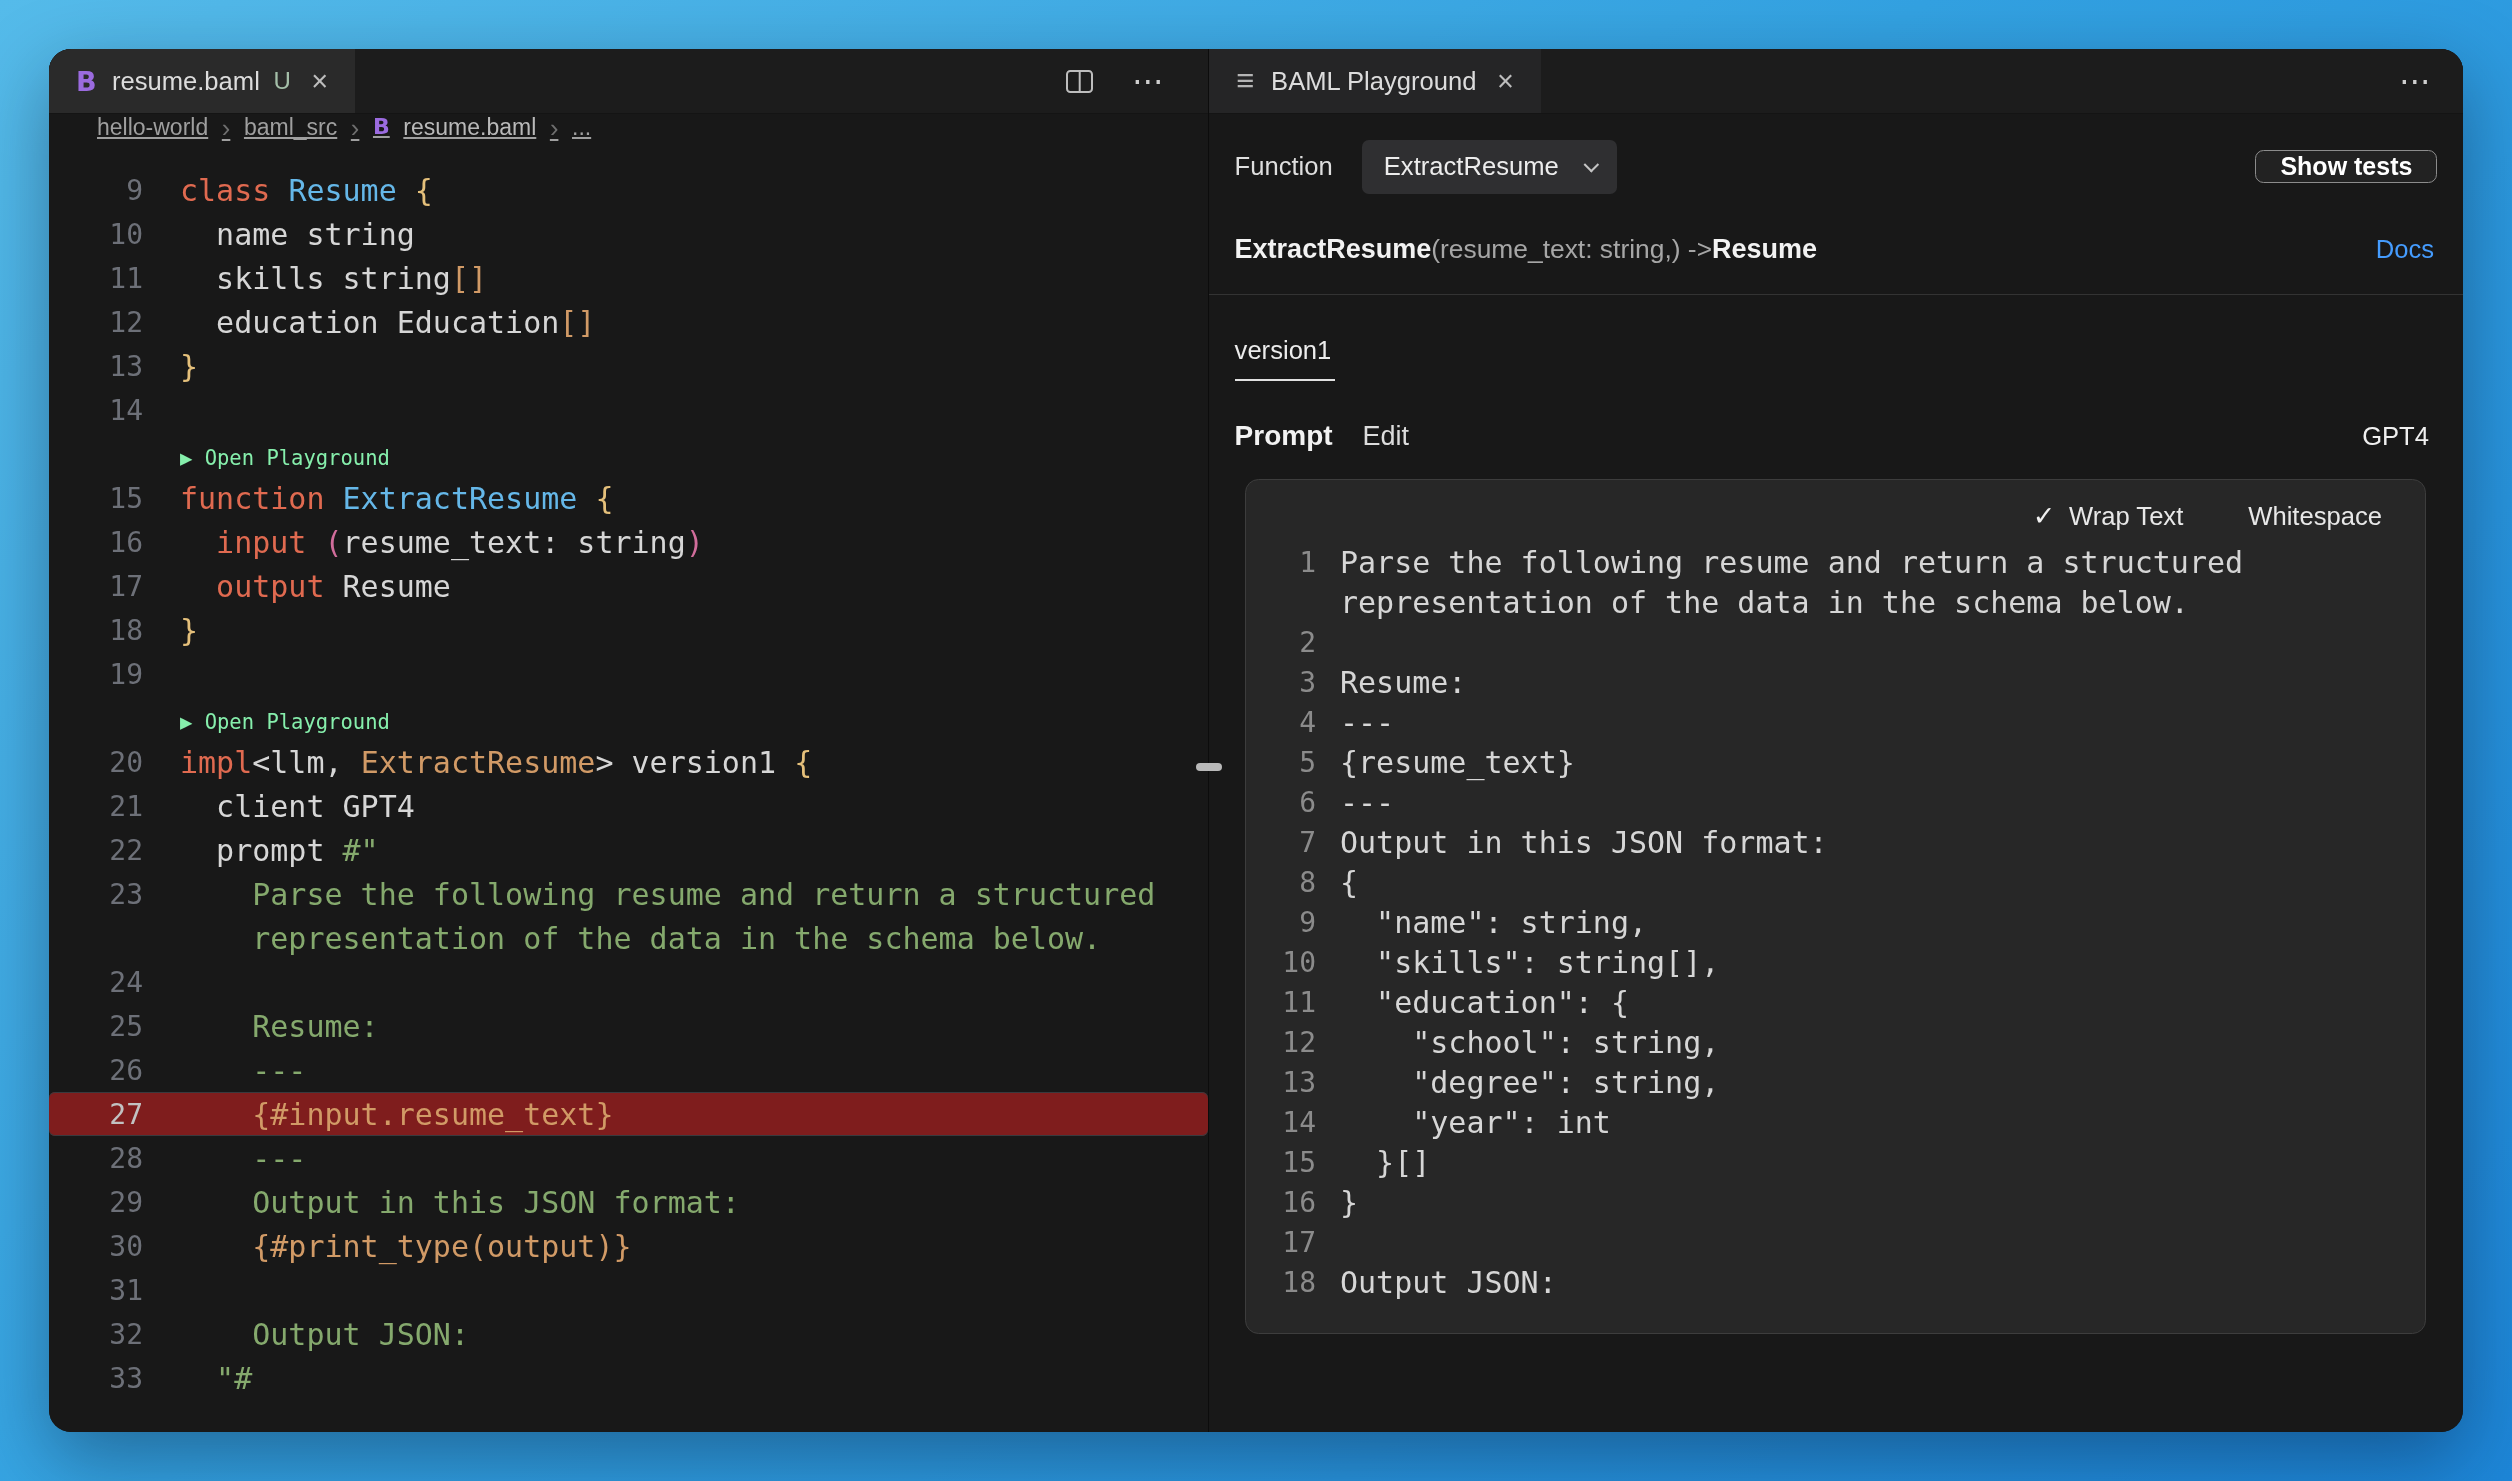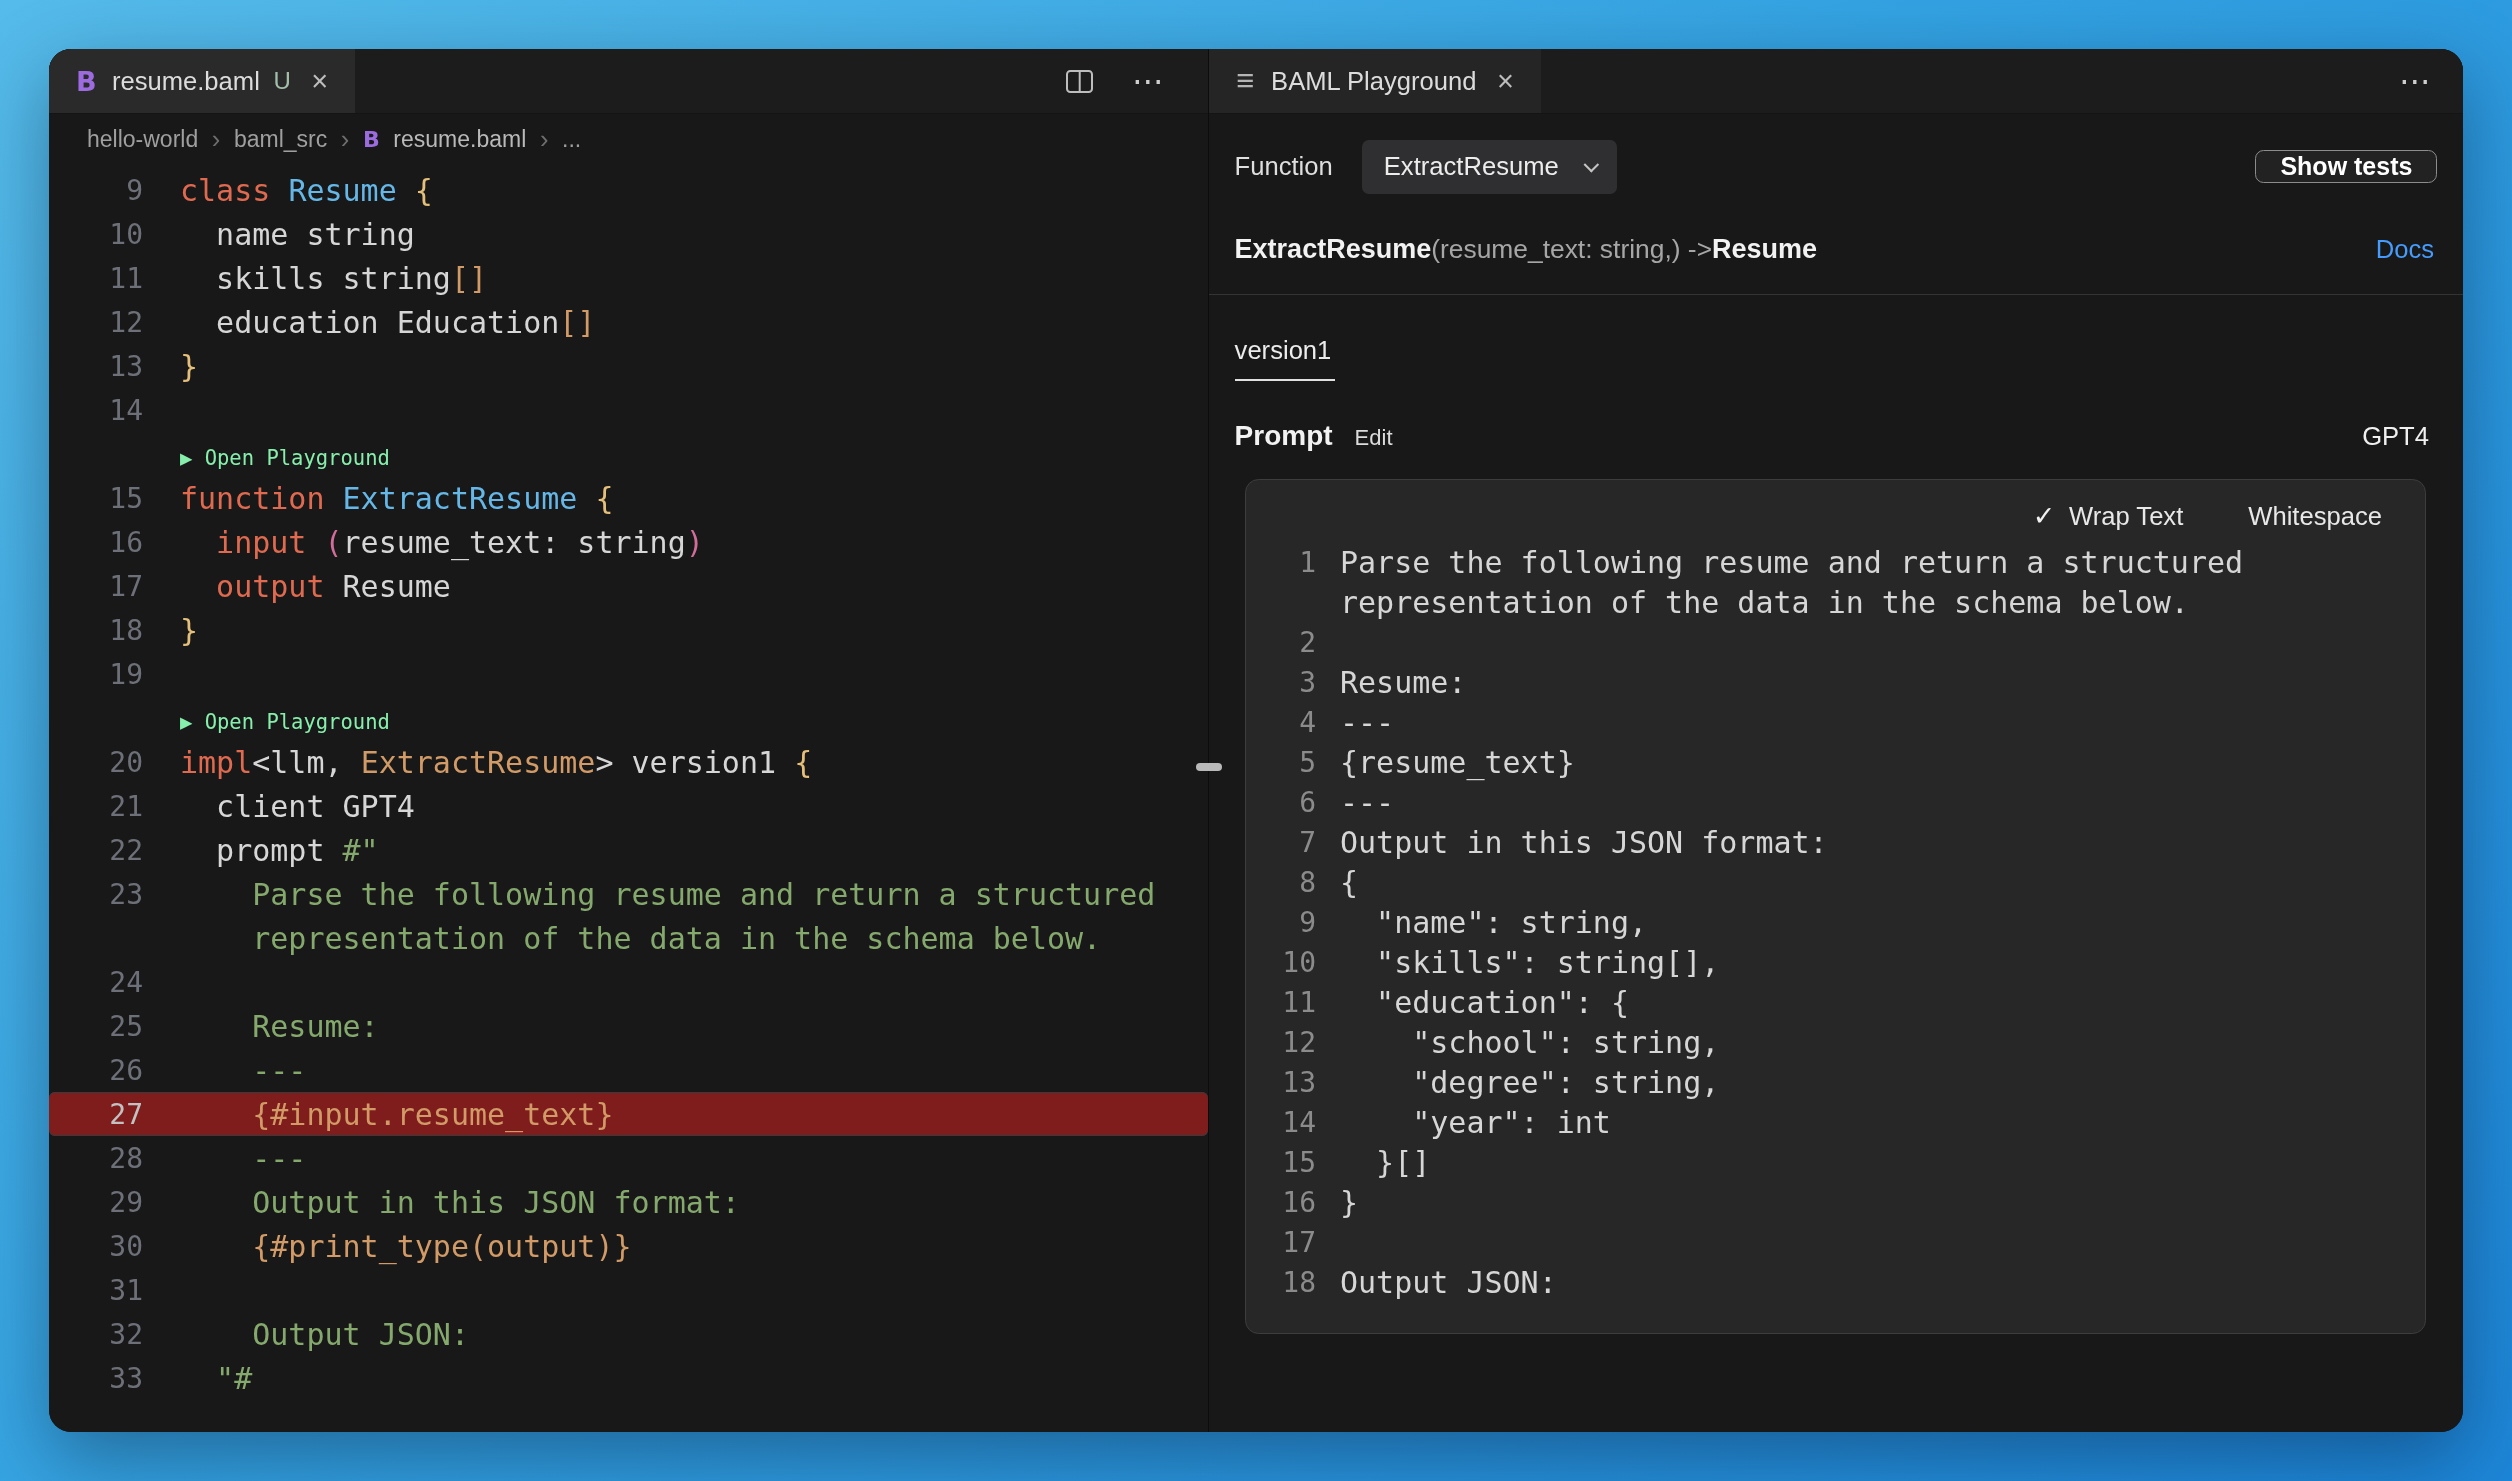--- a/index.html
+++ b/index.html
@@ -25,21 +25,21 @@
   .tab-badge { color:#a4bfa9; font-size:24px; margin-left:13.6px; }
   .tab-close { color:#bdbdbd; font-size:29px; margin-left:20.5px; line-height:1; }
   .tab-actions { margin-left:auto; display:flex; align-items:center; gap:39px; padding-right:44px; }
   .split-icon { position:relative; width:27px; height:23px; border:2.6px solid #bdbdbd; border-radius:4.3px; display:inline-block; }
   .split-icon::after { content:''; position:absolute; left:50%; top:0; bottom:0; width:2.6px; background:#bdbdbd; transform:translateX(-50%); }
   .ellipsis { color:#cfcfcf; font-size:32px; line-height:1; }
   .menu-icon { color:#b5b5b5; font-size:31px; margin-right:17px; }
   .right-ellipsis { margin-left:auto; align-self:center; margin-right:32px; }
 
   
-  .breadcrumb { height:51px; flex:none; display:flex; align-items:center; background:#181818; padding-left:38px; font-size:23px; color:#9f9f9f; gap:13.6px; }
+  .breadcrumb { height:51px; flex:none; display:flex; align-items:flex-start; background:#181818; padding-left:48px; font-size:23px; color:#9f9f9f; gap:13.6px;text-decoration:underline; }
   .breadcrumb .sep { color:#6e6e6e; font-size:25.6px; }
   .breadcrumb .b-icon { font-size:22px; margin-right:0; }
   .crumb-file { color:#b9b9b9; }
 
   
   .editor { flex:1; overflow:hidden; padding-top:3.4px; font-family:"DejaVu Sans Mono","Liberation Mono",monospace; }
   .code-row { display:flex; height:44px; align-items:center; }
   .code-row.hl { background:#7f1d1d; box-shadow:inset 0 0.9px 0 #3a3a3e, inset 0 -0.9px 0 #3a3a3e;border-radius:6px; }
   .code-row.hl .gutter { color:#c2c2c2; }
   .gutter { flex:0 0 94px; text-align:right; color:#6d7078; font-size:28px; }
@@ -65,21 +65,21 @@
   .sig-row { display:flex; align-items:baseline; margin-top:40px; }
   .sig { font-size:26.4px; color:#a6a6a6; }
   .sig-name,.sig-ret { color:#f2f2f2; font-weight:700; font-size:27px; }
   .docs { margin-left:auto; margin-right:8.5px; color:#459cfe; font-size:25.6px; text-decoration:none; cursor:pointer; }
 
   .version-row { flex:none; padding:0 25.6px; margin-top:41px; }
   .version-tab { display:inline-block; font-size:25.6px; color:#ececec; padding:0 3.4px 13.6px 0; border-bottom:2.6px solid #e0e0e0; cursor:pointer; }
 
   .prompt-row { flex:none; display:flex; align-items:baseline; padding:0 34px 0 25.6px; margin-top:39px; }
   .prompt-label { font-size:28px; font-weight:700; color:#f2f2f2; }
-  .edit-link { font-size:22px; color:#dcdcdc; margin-left:22px; cursor:pointer; }
+  .edit-link { font-size:27px; color:#dcdcdc; margin-left:30px; cursor:pointer; }
   .model { margin-left:auto; font-size:25.6px; color:#f0f0f0; }
 
   .prompt-box { flex:none; margin:27px 37px 0 36px; background:#272727; border:1.7px solid #3d3d3d; border-radius:13.6px; padding:20.5px 24px 31px 22px; }
   .box-toolbar { display:flex; justify-content:flex-end; align-items:center; gap:65px; color:#e8e8e8; font-size:25.6px; padding-right:19px; margin-bottom:10.2px; }
   .toggle { display:flex; align-items:center; gap:13.6px; cursor:pointer; }
   .check { font-size:27px; color:#f0f0f0; }
   .pg-code { font-family:"DejaVu Sans Mono","Liberation Mono",monospace; }
   .pg-row { display:flex; height:40px; align-items:center; }
   .pg-gutter { flex:0 0 48px; text-align:right; color:#8b8b8b; font-size:28px; }
   .pg-text { padding-left:24px; white-space:pre; font-size:30px; color:#d6d6d6; }

